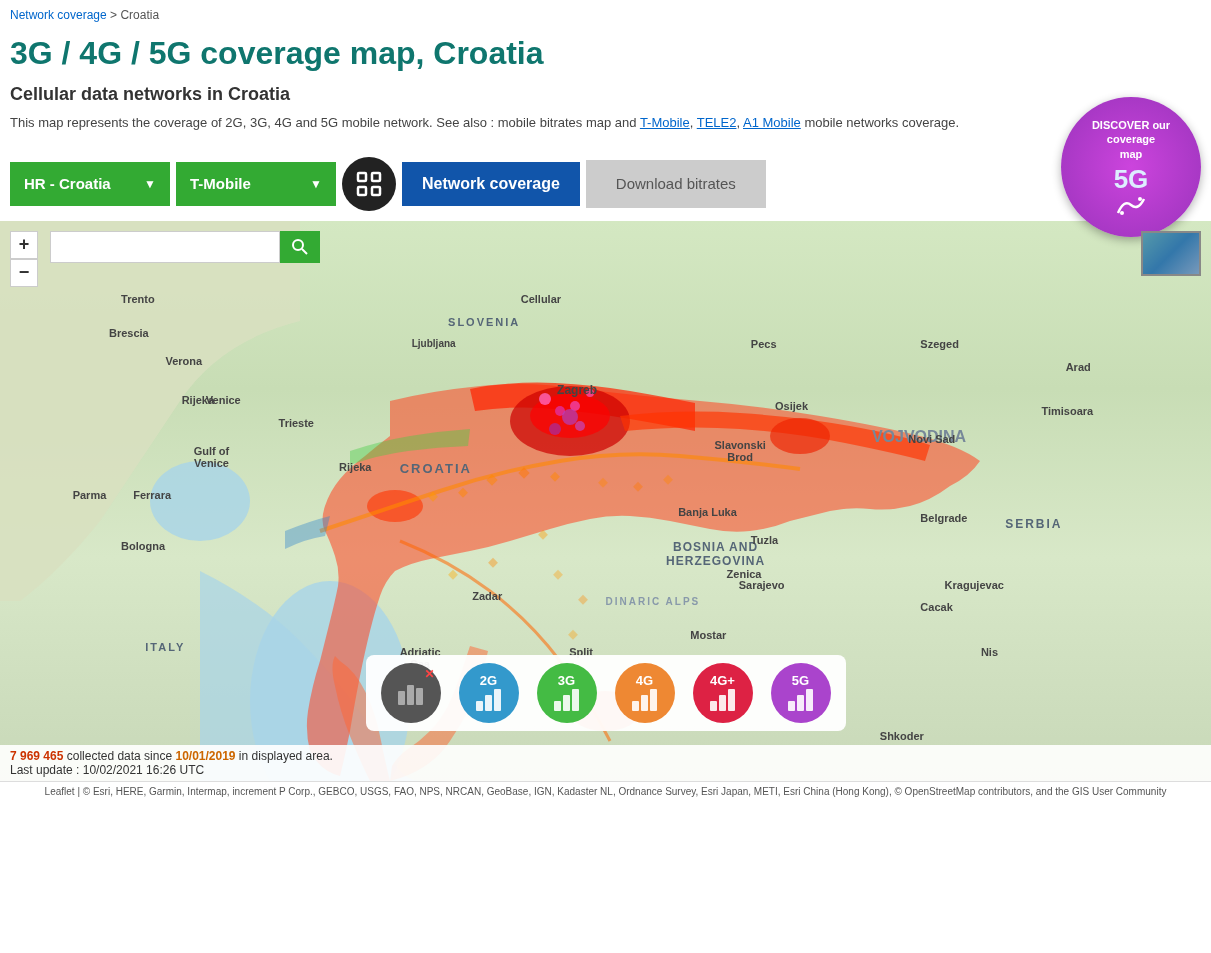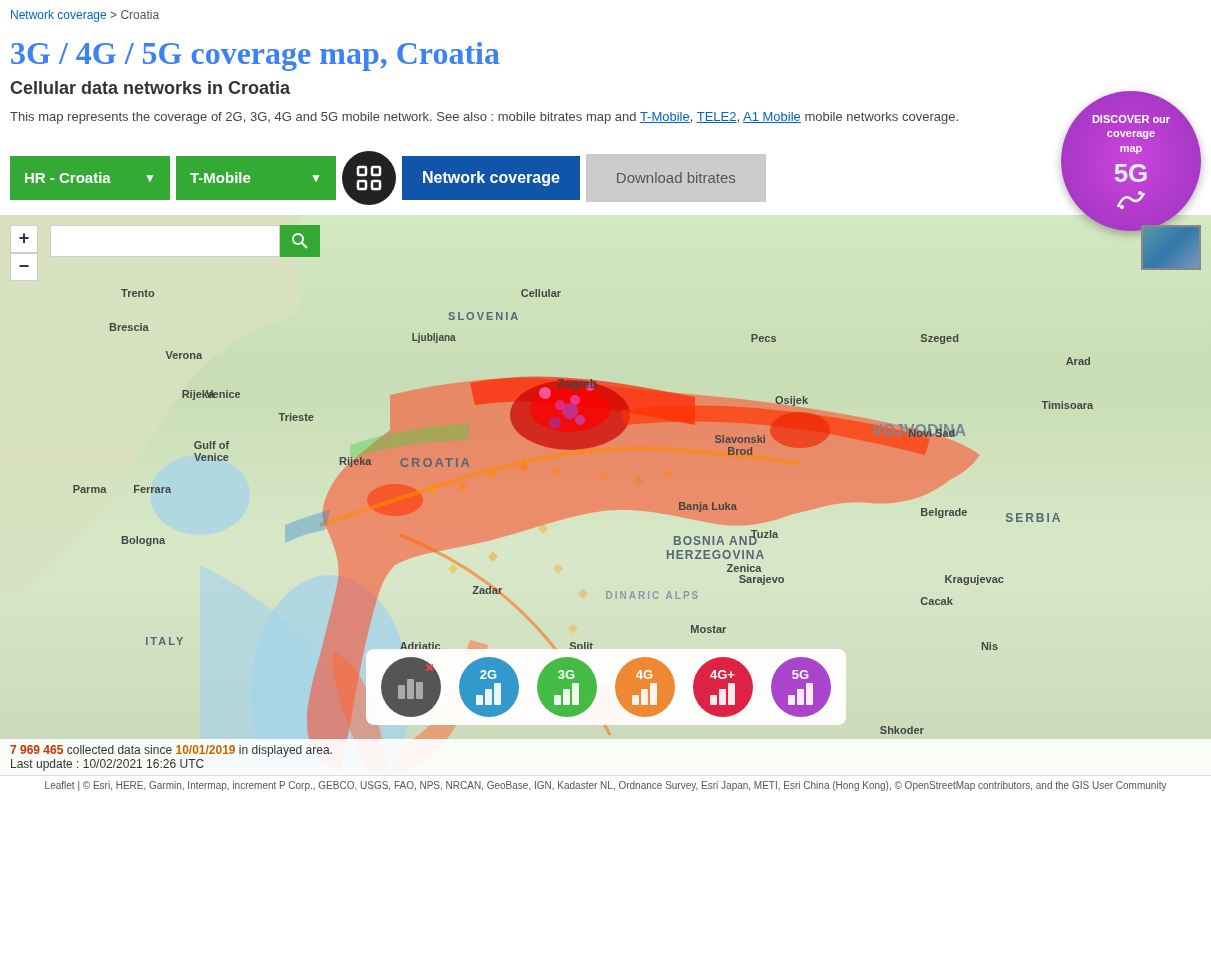--- a/index.html
+++ b/index.html
@@ -2,21 +2,21 @@
 <html><head>
   <meta charset="utf-8">
   <style>
     * { margin: 0; padding: 0; box-sizing: border-box; }
     body { font-family: Arial, sans-serif; background: #fff; color: #333; font-size: 14px; overflow-x: hidden; }
     
     .breadcrumb { font-size: 12px; color: #555; padding: 8px 10px; }
     .breadcrumb a { color: #0066cc; text-decoration: none; }
     
     .page-header { padding: 5px 10px 10px; }
-    .page-title { font-size: 32px; font-weight: bold; color: #3b82f6; margin-bottom: 6px; font-family: Liberation Serif, serif; }
+    .page-title { font-size: 32px; font-weight: bold; color: #0f766e; margin-bottom: 12px; }
     .page-subtitle { font-size: 18px; color: #333; margin-bottom: 8px; }
     .page-description { font-size: 13px; color: #444; margin-bottom: 14px; line-height: 1.5; }
     .page-description a { color: #0066cc; text-decoration: underline; }
     
     .controls-row {
       display: flex;
       align-items: center;
       padding: 0 10px 10px;
       gap: 6px;
       flex-wrap: wrap;

